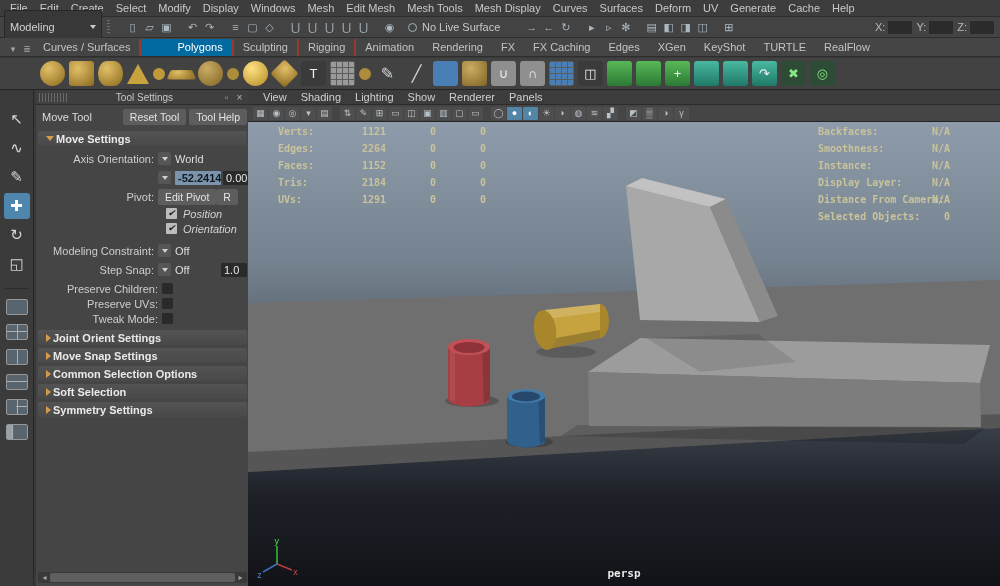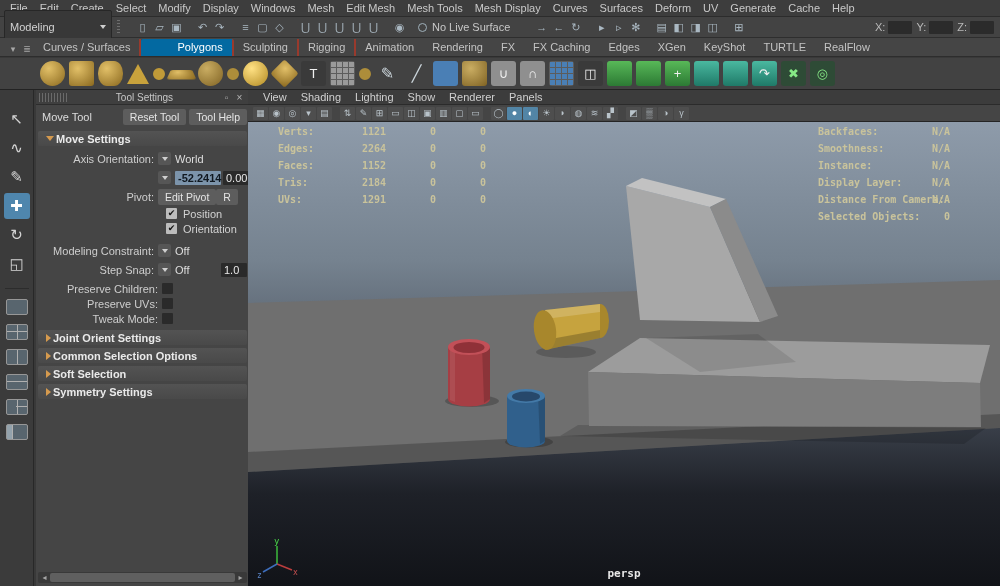--- a/index.html
+++ b/index.html
@@ -5,21 +5,21 @@
   * { box-sizing:border-box; margin:0; padding:0; }
   html,body { width:1000px; height:586px; }
   body { position:relative; background:#393939; font-family:"Liberation Sans",sans-serif; font-size:11px; color:#ccc; overflow:hidden; }
 
   
   #menubar { position:absolute; top:0; left:0; right:0; height:17px; background:#3d3d3d; border-bottom:1px solid #2c2c2c; display:flex; align-items:center; padding-left:4px; }
   .menu-item { padding:0 6px; font-size:11px; color:#c9c9c9; line-height:16px; white-space:nowrap; }
 
   
   #statusline { position:absolute; top:17px; left:0; right:0; height:21px; background:#434343; border-bottom:1px solid #2e2e2e; display:flex; align-items:center; }
-  .menuset { width:108px; height:16px; margin-left:4px; background:#383838; border:1px solid #272727; border-radius:2px; display:flex; align-items:center; justify-content:space-between; padding:16px 5px; color:#d2d2d2; }
+  .menuset { width:98px; height:16px; margin-left:4px; background:#383838; border:1px solid #272727; border-radius:2px; display:flex; align-items:center; justify-content:space-between; padding:16px 5px; color:#d2d2d2; }
   .grip { width:3px; height:14px; margin:0 5px; background:repeating-linear-gradient(#6e6e6e 0 1px, transparent 1px 3px); }
   .sl-icons { display:flex; align-items:center; }
   .sl-icon { width:17px; height:16px; display:flex; align-items:center; justify-content:center; font-size:11px; color:#aab8c2; }
   .sl-icon.gap { margin-left:9px; }
   .live-surface { display:flex; align-items:center; gap:5px; margin-left:10px; color:#c8c8c8; white-space:nowrap; }
   .live-dot { width:9px; height:9px; border:1px solid #9fb0ba; border-radius:50%; }
   .sl-right { display:flex; align-items:center; margin-left:14px; }
   .coords { margin-left:auto; display:flex; align-items:center; gap:4px; padding-right:6px; }
   .coord { display:flex; align-items:center; gap:3px; color:#b9b9b9; }
   .coord-field { width:24px; height:13px; background:#2b2b2b; border-radius:1px; }
@@ -74,21 +74,21 @@
   .ts-toolrow { display:flex; align-items:center; gap:3px; padding:4px 2px 4px 6px; }
   .ts-toolname { flex:1; color:#dcdcdc; }
   .ts-btn { background:#5d5d5d; border-radius:2px; padding:2px 7px; font-size:10.5px; color:#e4e4e4; white-space:nowrap; }
   .ts-btn.clip { max-width:34px; overflow:hidden; flex:none; }
   .ts-section { height:15px; margin:2px 2px 3px 2px; background:linear-gradient(#535353,#494949); border-radius:2px; display:flex; align-items:center; gap:2px; padding-left:8px; font-weight:bold; color:#eaeaea; }
   .arr-d { width:0; height:0; border-left:4px solid transparent; border-right:4px solid transparent; border-top:5px solid #d59a4e; }
   .arr-r { width:0; height:0; border-top:4px solid transparent; border-bottom:4px solid transparent; border-left:5px solid #d59a4e; }
   .ts-row { display:flex; align-items:center; min-height:19px; overflow:hidden; }
   .ts-label { width:122px; text-align:right; padding-right:4px; color:#cecece; flex:none; white-space:nowrap; }
   .indent { padding-left:122px; }
-  .indent-cb { padding-left:130px; }
+  .indent-cb { padding-left:130px;font-style:italic; }
   .dd-box { width:13px; height:13px; background:#565656; border-radius:2px; display:flex; align-items:center; justify-content:center; margin-right:4px; flex:none; }
   .mini-down { width:0; height:0; border-left:3px solid transparent; border-right:3px solid transparent; border-top:4px solid #cfcfcf; }
   .dd-value { color:#dedede; }
   .num-field { background:#2a2a2a; color:#e8e8e8; height:14px; padding:0 3px; display:flex; align-items:center; border-radius:1px; margin-right:2px; flex:none; }
   .num-field.selected { background:#7c94ab; color:#101820; }
   .num-field.w44 { width:46px;font-weight:bold; }
   .num-field.w34 { width:36px; }
   .num-field.w26 { width:26px; margin-left:auto; margin-right:2px; }
   .ts-checkrow { display:flex; align-items:center; min-height:15px; }
   .checkbox { width:11px; height:11px; background:#2a2a2a; border-radius:1px; margin-right:6px; flex:none; display:flex; align-items:center; justify-content:center; }
@@ -460,20 +460,24 @@
       </div>
     </div>
 
   <div style="margin-top:4px;">
 
       <div class="ts-section">
         <span class="arr-r"></span>
         <span>Joint Orient Settings</span>
       </div>
 
+      <div class="ts-section">
+        <span class="arr-r"></span>
+        <span>Move Snap Settings</span>
+      </div>
 
       <div class="ts-section">
         <span class="arr-r"></span>
         <span>Common Selection Options</span>
       </div>
 
       <div class="ts-section">
         <span class="arr-r"></span>
         <span>Soft Selection</span>
       </div>

